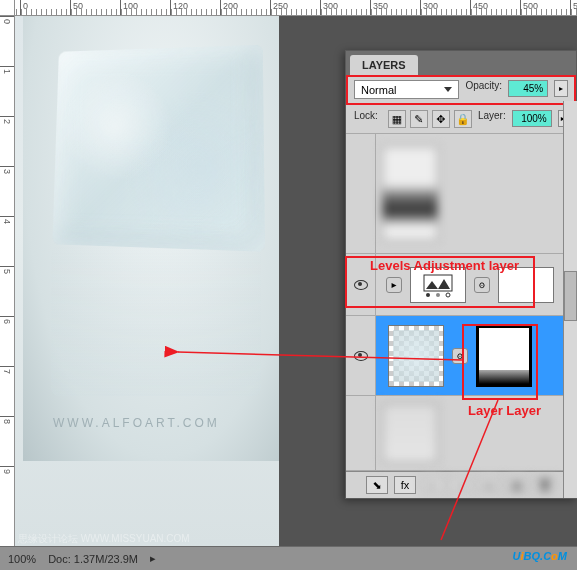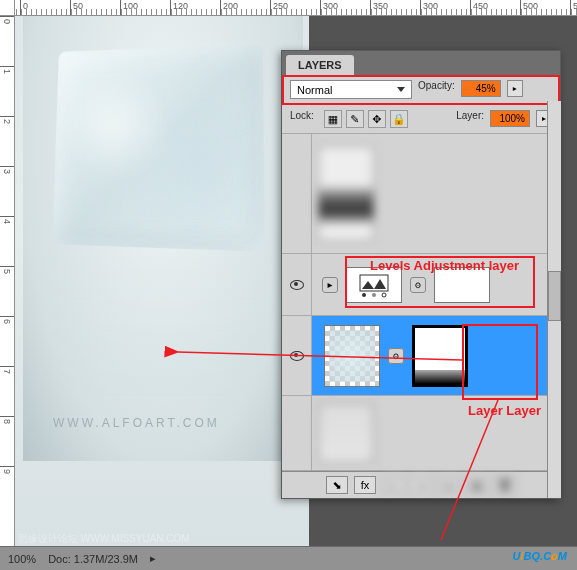--- a/index.html
+++ b/index.html
@@ -5,37 +5,37 @@
 *{margin:0;padding:0;box-sizing:border-box;font-family:Tahoma,Arial,sans-serif;font-size:11px}
 body{background:#535353;width:577px;height:570px;overflow:hidden;position:relative}
 .ruler-h{position:absolute;top:0;left:15px;right:0;height:16px;background:#fff;border-bottom:1px solid #8f8f8f;display:flex;overflow:hidden}
 .ruler-h .tick{position:relative;width:50px;flex:0 0 50px;border-left:1px solid #646464;height:100%}
 .ruler-h .tick span{position:absolute;top:1px;left:2px;font-size:9px;color:#5a5a5a}
 .ruler-h .tick::after{content:"";position:absolute;bottom:0;left:0;right:0;height:6px;background-image:repeating-linear-gradient(to right,#8a8a8a 0,#8a8a8a 1px,transparent 1px,transparent 5px)}
 .ruler-v{position:absolute;top:16px;left:0;bottom:24px;width:15px;background:#fff;border-right:1px solid #8f8f8f}
 .ruler-v .tick{position:relative;height:50px;border-top:1px solid #646464}
 .ruler-v .tick span{position:absolute;top:2px;left:2px;font-size:9px;color:#5a5a5a;writing-mode:vertical-rl}
 .ruler-corner{position:absolute;top:0;left:0;width:15px;height:16px;background:#fff;border-right:1px solid #8f8f8f;border-bottom:1px solid #8f8f8f}
-.canvas{position:absolute;top:16px;left:15px;width:294px;height:530px;background:linear-gradient(180deg,#dfe7ea 0%,#e5eced 40%,#d8e1e3 100%);overflow:hidden}
+.canvas{position:absolute;top:16px;left:15px;width:264px;height:530px;background:linear-gradient(180deg,#dfe7ea 0%,#e5eced 40%,#d8e1e3 100%);overflow:hidden}
 .canvas .doc{position:absolute;top:0;left:8px;width:280px;height:445px;background:radial-gradient(ellipse at 50% 30%,#f0f5f6 0%,#d5e0e2 70%,#b8c6c9 100%)}
 .ice-cube{position:absolute;top:30px;left:28px;width:210px;height:200px;background:linear-gradient(135deg,rgba(240,248,250,0.9),rgba(200,220,225,0.7),rgba(220,235,238,0.85));border-radius:8px;transform:perspective(400px) rotateY(-8deg) rotateX(5deg);box-shadow:inset 0 0 30px rgba(255,255,255,0.6),inset -10px -10px 20px rgba(150,180,190,0.4)}
 .ice-cube::before{content:"";position:absolute;inset:0;background:radial-gradient(circle at 30% 40%,rgba(255,255,255,0.5) 0%,transparent 30%),radial-gradient(circle at 70% 60%,rgba(200,220,230,0.4) 0%,transparent 40%);border-radius:8px}
 .ice-reflection{position:absolute;top:230px;left:28px;width:210px;height:150px;background:linear-gradient(180deg,rgba(210,225,228,0.5),transparent);transform:scaleY(-1);opacity:0.4;border-radius:8px}
 .watermark{position:absolute;top:400px;left:30px;color:#a0b0b5;font-size:12px;letter-spacing:3px;font-weight:300}
 .status-bar{position:absolute;bottom:0;left:0;right:0;height:24px;background:#929292;border-top:1px solid #6a6a6a;display:flex;align-items:center;padding:0 8px;gap:12px}
 .status-bar span{font-size:11px;color:#2a2a2a}
-.panel{position:absolute;top:50px;right:16px;width:280px;background:#d3d3d3;border:1px solid #5a5a5a;box-shadow:-2px 2px 8px rgba(0,0,0,0.4)}
+.panel{position:absolute;top:50px;right:0;width:232px;background:#d3d3d3;border:1px solid #5a5a5a;box-shadow:-2px 2px 8px rgba(0,0,0,0.4)}
 .panel-tab{background:#6f6f6f;padding:4px 0 0 0;display:flex}
 .panel-tab .tab{background:#d3d3d3;padding:4px 12px;font-size:11px;font-weight:bold;color:#2a2a2a;border-top-left-radius:3px;border-top-right-radius:3px;margin-left:4px}
 .panel-row{display:flex;align-items:flex-start;padding:5px 8px;gap:6px;border-bottom:1px solid #aaa}
 .panel-row.hl{outline:2px solid #ed1c24;outline-offset:-2px}
 .dropdown{background:#fff;border:1px solid #888;padding:2px 6px;display:flex;align-items:center;justify-content:space-between;height:19px}
 .dropdown .arrow{border-left:4px solid transparent;border-right:4px solid transparent;border-top:5px solid #333}
 .label-sm{font-size:10px;color:#2a2a2a}
-.input-sm{background:#f97316;border:1px solid #888;padding:1px 4px;width:40px;text-align:right;height:17px;font-size:10px}
+.input-sm{background:#5eead4;border:1px solid #888;padding:1px 4px;width:40px;text-align:right;height:17px;font-size:10px}
 .btn-sm{background:#e0e0e0;border:1px solid #888;width:16px;height:17px;display:flex;align-items:center;justify-content:center;font-size:8px}
 .lock-icons{display:flex;gap:4px;margin-left:4px}
 .lock-icons .ico{width:18px;height:18px;background:#d8d8d8;border:1px solid #999;display:flex;align-items:center;justify-content:center;font-size:11px}
 .layers-list{background:#d3d3d3;max-height:420px;overflow:hidden}
 .layer-item{display:flex;align-items:center;border-bottom:1px solid #aaa;min-height:62px;position:relative}
 .layer-blur{filter:blur(5px)}
 .eye-col{width:30px;display:flex;align-items:center;justify-content:center;border-right:1px solid #aaa;align-self:stretch}
 .eye{width:14px;height:10px;border:1.5px solid #333;border-radius:50%/50%;position:relative}
 .eye::after{content:"";position:absolute;top:1px;left:3px;width:4px;height:4px;background:#333;border-radius:50%}
 .thumb{width:56px;height:48px;border:1px solid #777;background:#fff;margin:6px;position:relative;flex:0 0 56px}

